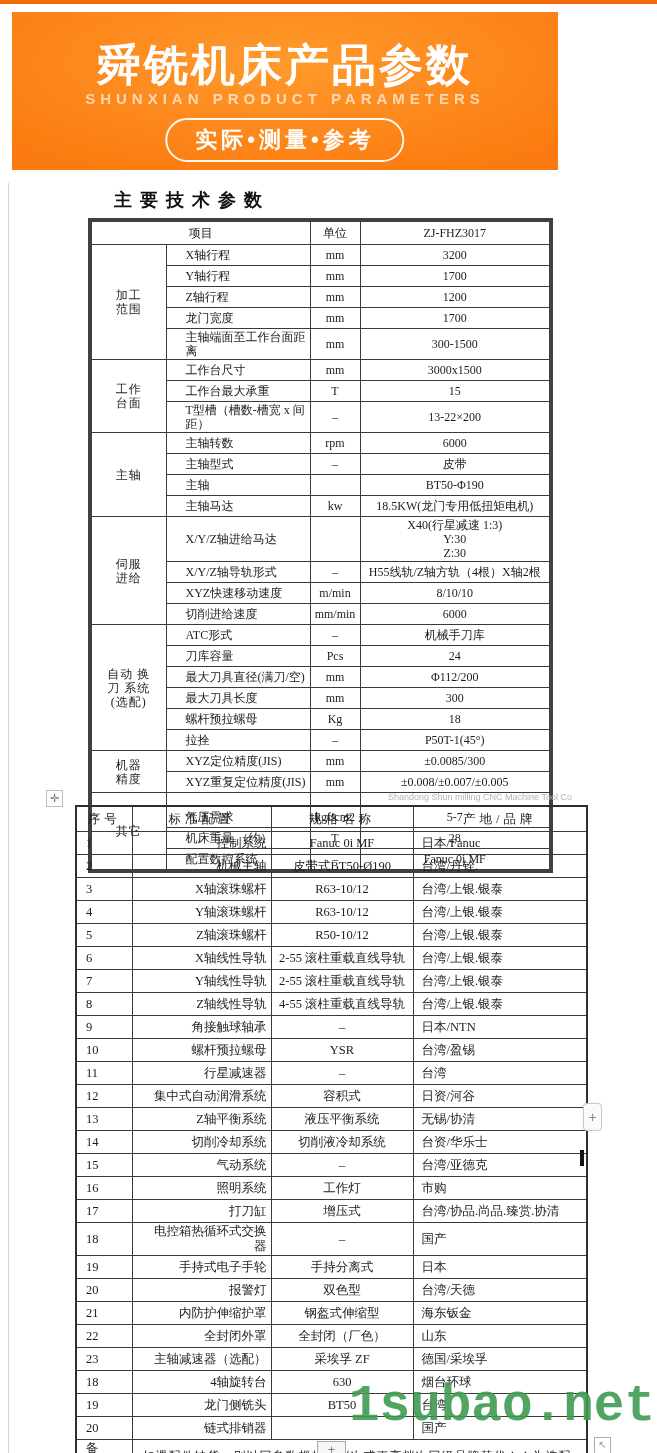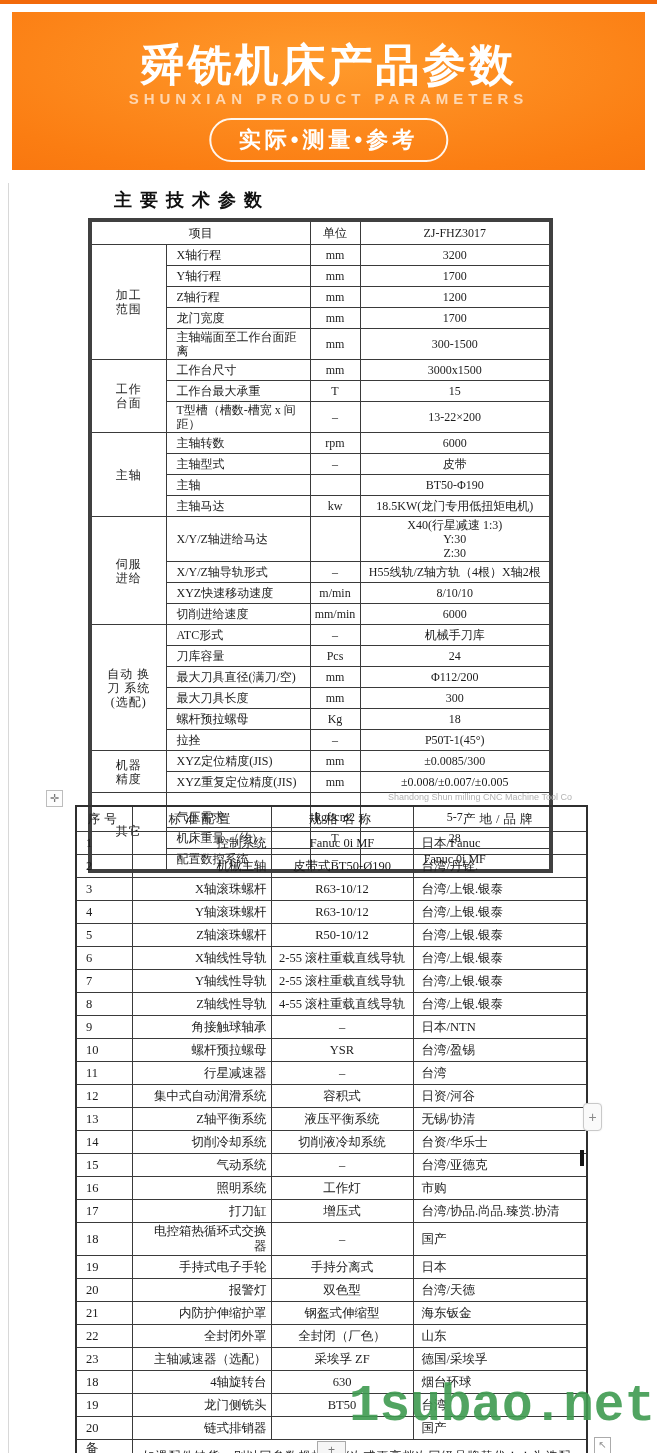--- a/index.html
+++ b/index.html
@@ -1,40 +1,40 @@
 <!DOCTYPE html>
 <html><head>
 <meta charset="utf-8">
 <style>
   html,body{margin:0;padding:0;background:#fff;}
   .page{position:relative;width:657px;height:1453px;background:#ffffff;overflow:hidden;
         font-family:"Liberation Sans",sans-serif;}
   
   .top-strip{position:absolute;left:0;top:0;width:657px;height:4px;background:#f2690a;}
-  .banner{position:absolute;left:12px;top:12px;width:633px;height:158px;
+  .banner{position:absolute;left:12px;top:12px;width:546px;height:158px;
           background:radial-gradient(130% 150% at 50% 32%, #ff9a2c 0%, #fb7d12 48%, #f16306 100%);}
   .banner-title{position:absolute;left:0;right:0;top:24px;text-align:center;color:#fff;
                 font-size:44px;font-weight:bold;letter-spacing:3px;}
   .banner-sub{position:absolute;left:0;right:0;top:78px;text-align:center;
               color:rgba(255,255,255,.65);font-size:15px;letter-spacing:5px;font-weight:bold;}
   .banner-pill{position:absolute;left:50%;transform:translateX(-50%);top:106px;
                border:2px solid rgba(255,255,255,.92);border-radius:24px;padding:5px 28px;
                color:#fff;font-size:22px;font-weight:bold;letter-spacing:4px;white-space:nowrap;text-align:center;}
   
   .left-line{position:absolute;left:8px;top:183px;width:1px;height:1270px;background:#d8d8d8;}
   .sec1-title{position:absolute;left:114px;top:188px;font-family:"Liberation Serif",serif;
               font-weight:bold;font-size:18px;letter-spacing:8px;color:#101010;}
   
   table{border-collapse:collapse;table-layout:fixed;
         font-family:"Liberation Serif",serif;color:#1c1c1c;}
   .t1{position:absolute;left:88px;top:218px;width:461px;border:4px solid #404040;}
   .t1 td,.t1 th{border:1px solid #3a3a3a;font-size:12px;line-height:14px;height:18px;
                 padding:1px 3px;text-align:center;font-weight:normal;vertical-align:middle;
                 overflow:hidden;}
-  .t1 .item{text-align:left;padding-left:10px;}
+  .t1 .item{text-align:left;padding-left:19px;}
   .t1 .gcell{white-space:pre-line;letter-spacing:1px;}
   .t1 .val{white-space:pre-line;}
   .t1 .hdr td{height:20px;}
   .t1 tr.empty-row td{height:11px;}
   .t2{position:absolute;left:75px;top:805px;width:511px;border:2px solid #2f2f2f;}
   .t2 td,.t2 th{border:1px solid #3a3a3a;font-size:12.5px;line-height:15px;height:20px;
                 padding:1px 4px;font-weight:normal;vertical-align:middle;overflow:hidden;}
   .t2 th{letter-spacing:4px;text-align:center;height:22px;}
   .t2 .c0{text-align:left;padding-left:9px;}
   .t2 .c1{text-align:right;padding-left:12px;}

